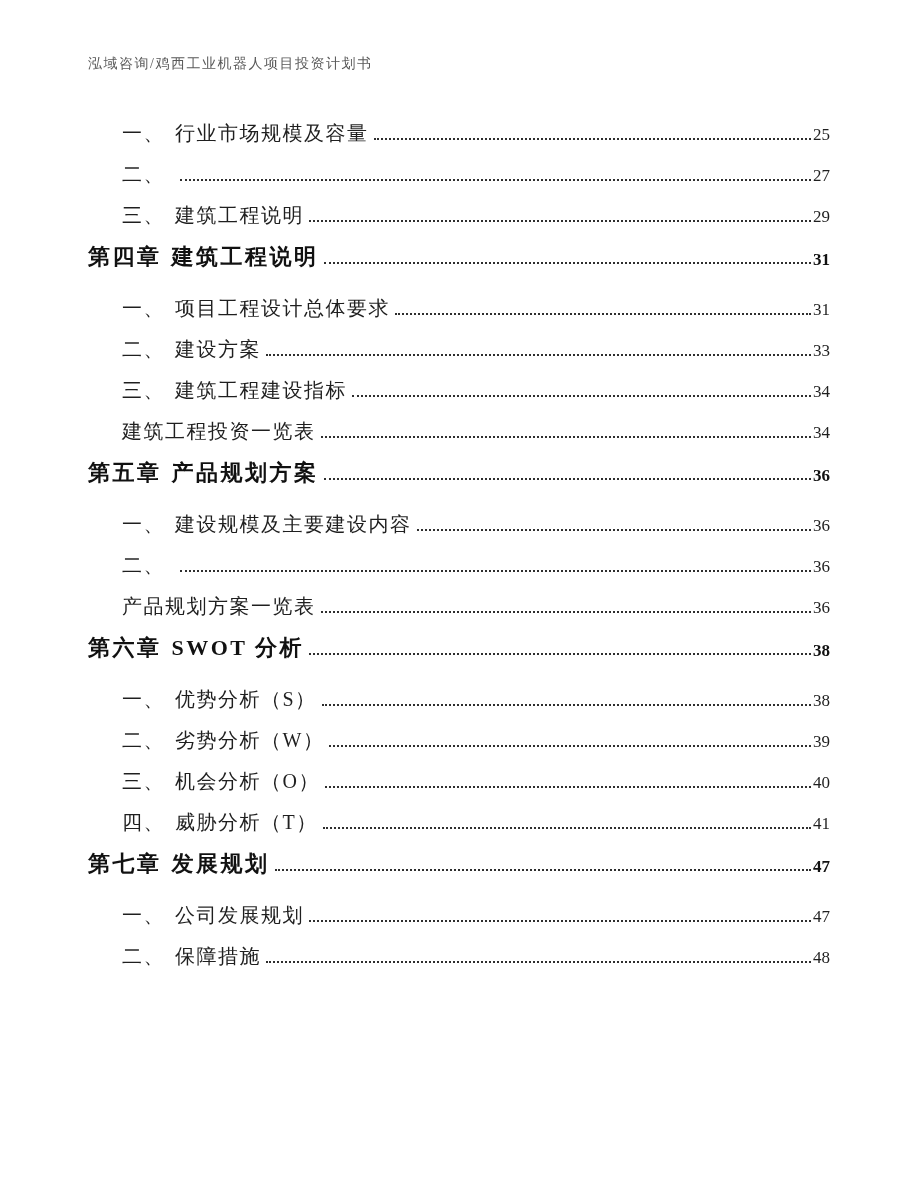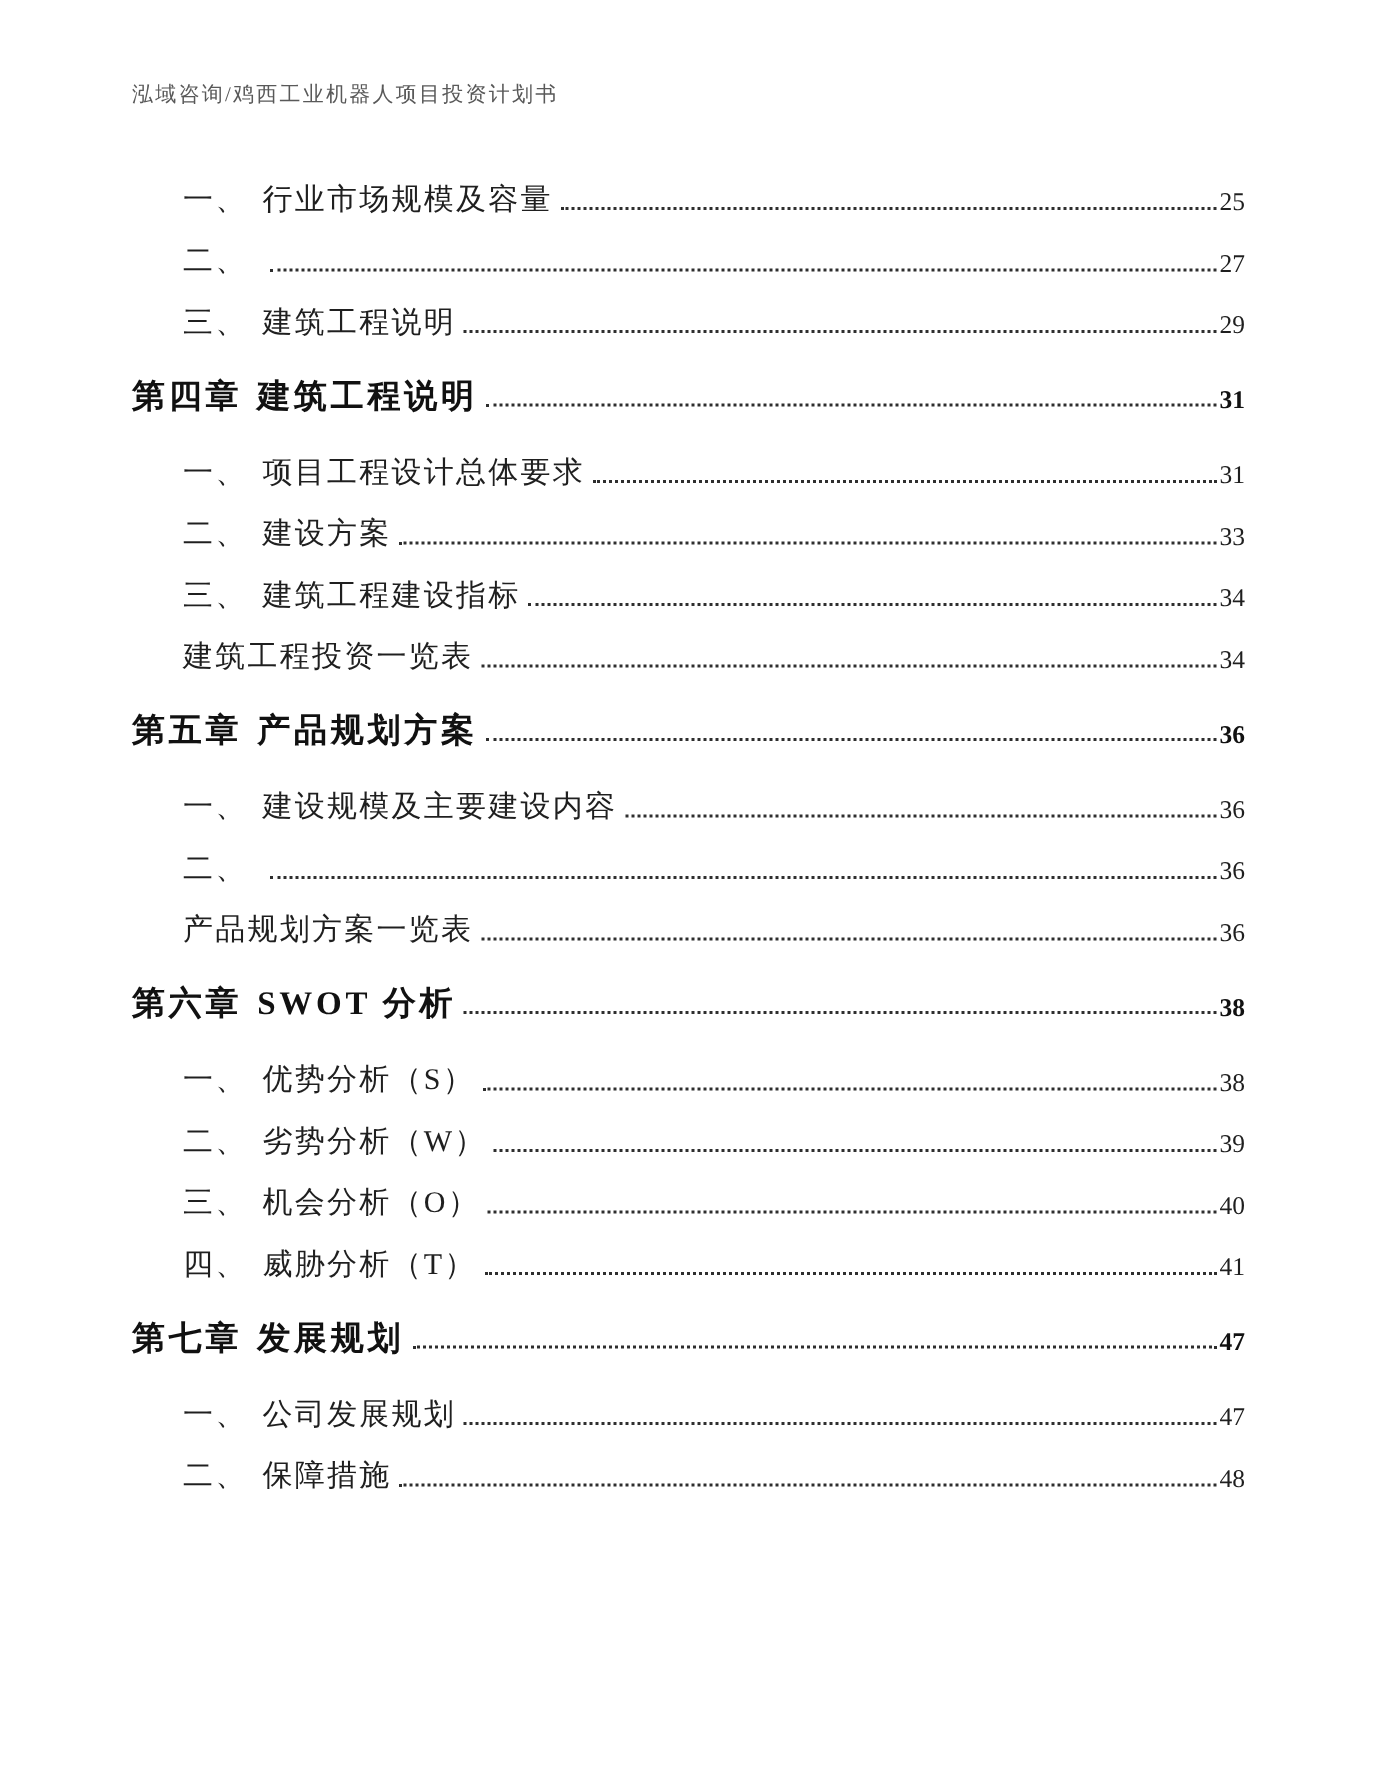--- a/index.html
+++ b/index.html
@@ -43,21 +43,21 @@
     height: 26px;
     margin-bottom: 15px;
   }
   .toc-row.sub, .toc-row.plain {
     margin-left: 34px;
     font-size: 20px;
     letter-spacing: 1.5px;
   }
   .toc-row.chapter {
     height: 28px;
-    margin-top: 22px;
+    margin-top: 8px;
     margin-bottom: 24px;
     font-size: 22px;
     font-weight: bold;
     letter-spacing: 2.5px;
     color: var(--chapter-color);
   }
   .toc-num {
     white-space: nowrap;
     margin-right: 10px;
   }

